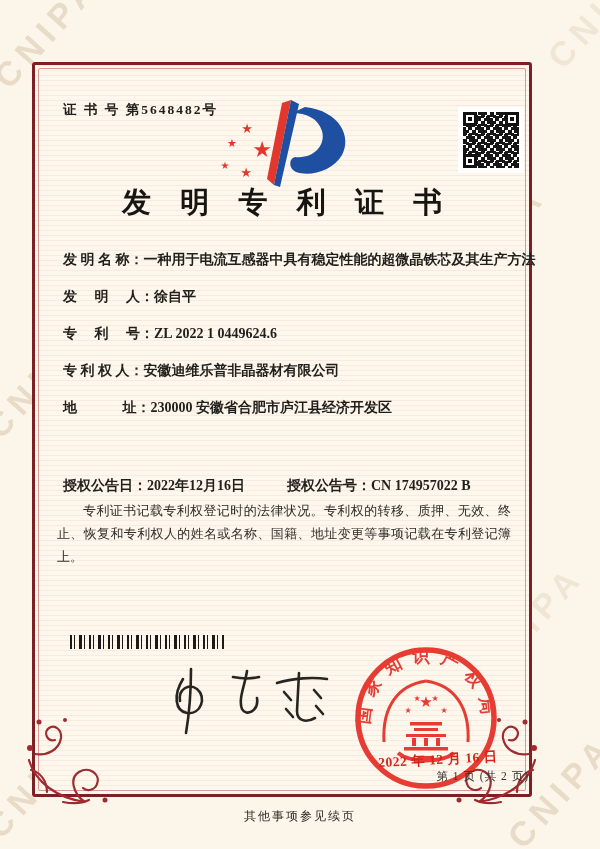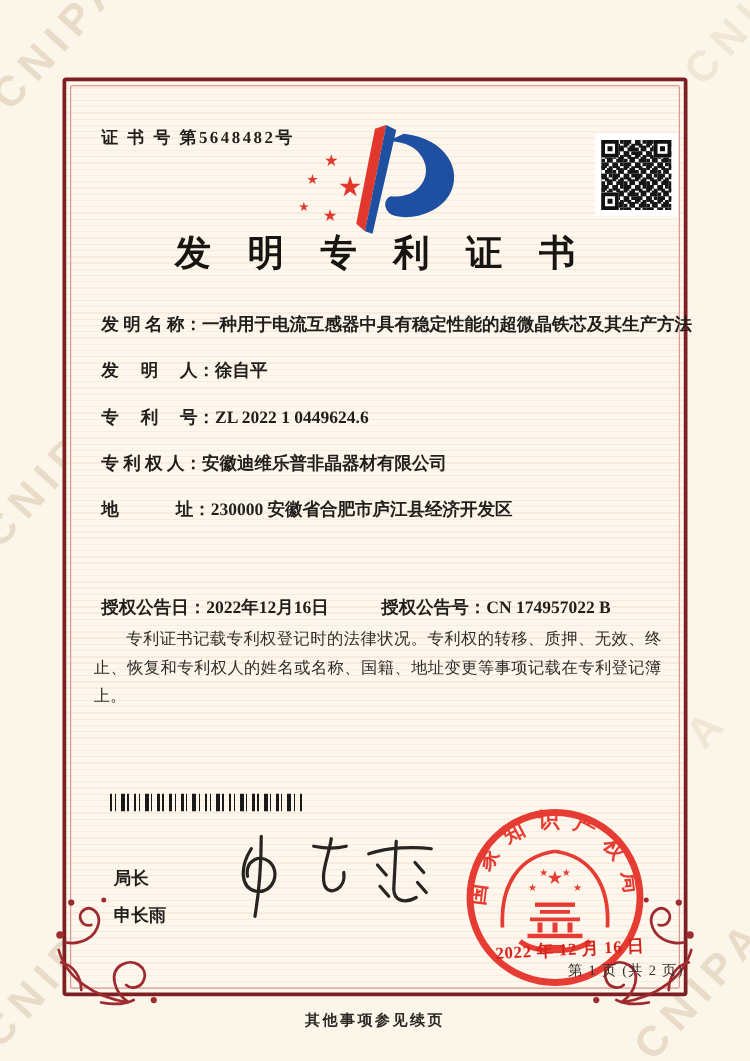--- a/index.html
+++ b/index.html
@@ -24,21 +24,21 @@
   .wm3{left:432px;top:280px;}
   .wm4{left:-22px;top:420px;}
   .wm5{left:330px;top:560px;}
   .wm6{left:470px;top:660px;}
   .wm7{left:-22px;top:820px;}
   .wm8{left:500px;top:830px;}
   .wm9{left:540px;top:50px;}
 
   
   .frame{
-    position:absolute;left:50px;top:62px;width:500px;height:735px;
+    position:absolute;left:32px;top:62px;width:500px;height:735px;
     border:3px solid #7e1f23;border-radius:3px;
     background:
       repeating-linear-gradient(180deg,
         rgba(225,172,141,0.16) 0px, rgba(225,172,141,0.16) 1px,
         rgba(255,255,255,0) 1px, rgba(255,255,255,0) 5px),
       #fdf7ed;
     box-sizing:border-box;
   }
   .frame-inner{
     position:absolute;left:3px;top:3px;right:3px;bottom:3px;
@@ -101,21 +101,21 @@
   
   .seal{position:absolute;left:318px;top:580px;width:146px;height:146px;opacity:0.95;}
   .seal-date{
     position:absolute;left:320px;top:686px;width:166px;text-align:center;
     color:#d6231b;font-size:13.5px;font-weight:bold;white-space:nowrap;
     transform:rotate(-3deg);letter-spacing:0.5px;
   }
 
   
   .page-no{position:absolute;left:0;bottom:10px;width:100%;text-align:right;font-size:11.5px;letter-spacing:1px;color:#33302c;margin-top:44px;}
-  .footer-note{position:absolute;left:0;top:808px;width:100%;text-align:center;font-size:12px;font-weight:700;letter-spacing:2px;color:#2c2a26;}
+  .footer-note{position:absolute;left:0;top:808px;width:100%;text-align:center;font-size:12px;font-weight:400;letter-spacing:2px;color:#2c2a26;}
 </style>
 </head>
 <body>
 
 <span class="wm wm1">CNIPA</span>
 <span class="wm wm2 light">CNIPA</span>
 <span class="wm wm3">CNIPA</span>
 <span class="wm wm4">CNIPA</span>
 <span class="wm wm5 light">CNIPA</span>
 <span class="wm wm6 light">CNIPA</span>
@@ -207,24 +207,20 @@
   <div class="grant">
     <span>授权公告日：</span><span>2022年12月16日</span><span class="sep"></span><span>授权公告号：</span><span>CN 174957022 B</span>
   </div>
 
   <div class="body-text">
     <p>专利证书记载专利权登记时的法律状况。专利权的转移、质押、无效、终止、恢复和专利权人的姓名或名称、国籍、地址变更等事项记载在专利登记簿上。</p>
   </div>
 
   <div class="barcode"></div>
 
-  <div class="director">
-    <div>局长</div>
-    <div>申长雨</div>
-  </div>
 
   <svg class="signature" viewBox="0 0 190 74">
     <g stroke="#262522" fill="none" stroke-width="2.6" stroke-linecap="round">
       <path d="M30,14 C20,30 22,46 34,48 C48,50 54,32 44,24 C36,18 25,24 27,36"></path>
       <path d="M38,4 C38,24 36,50 33,68"></path>
       <path d="M80,12 C90,14 98,14 106,12"></path>
       <path d="M94,6 C92,20 85,34 89,44 C93,52 106,46 104,33"></path>
       <path d="M124,18 C140,13 160,12 174,14"></path>
       <path d="M146,8 L144,46 C144,56 153,58 162,53"></path>
       <path d="M131,27 L138,35"></path>

